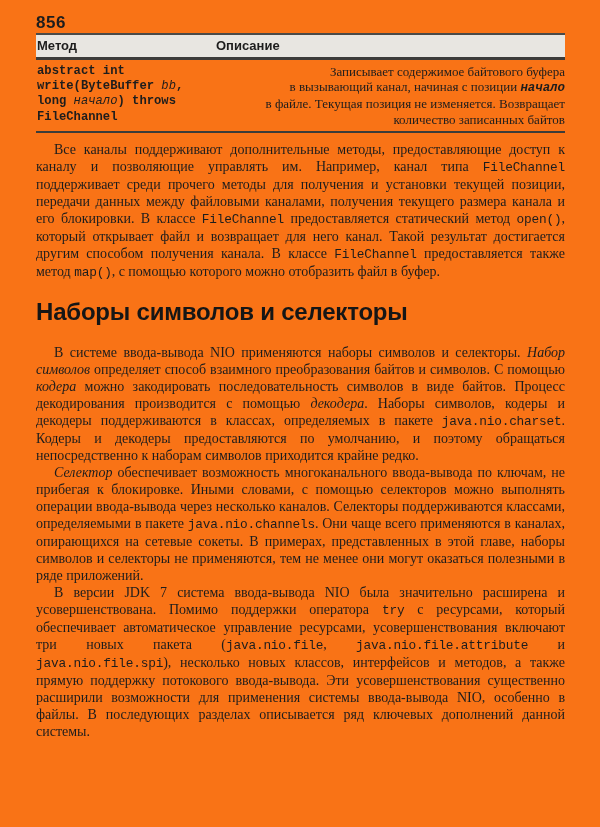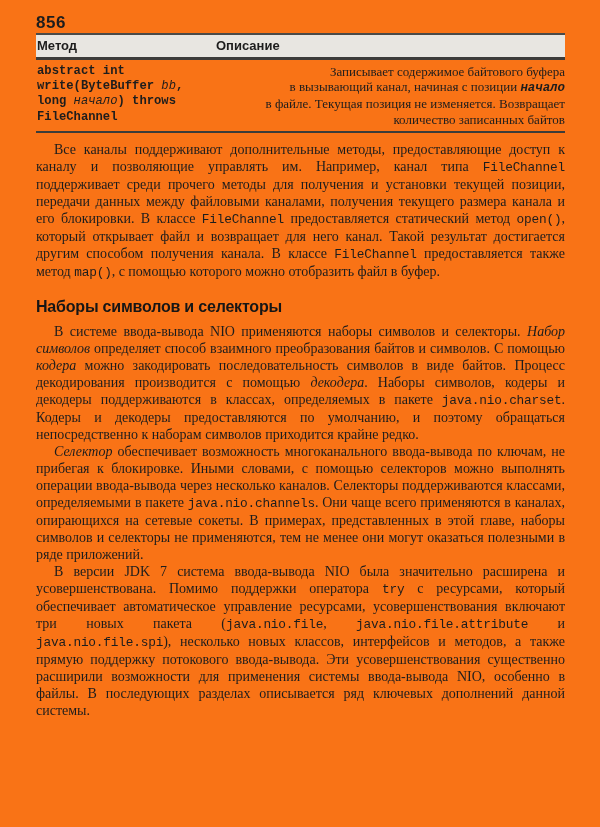--- a/index.html
+++ b/index.html
@@ -81,24 +81,24 @@
     font-size: 14px;
     line-height: 17px;
     text-align: justify;
     text-indent: 18px;
     margin: 0;
   }
   p.first-para { margin-top: 8px; }
   
   h2.section-sub {
     font-family: "Liberation Sans", sans-serif;
-    font-size: 16px;
+    font-size: 24px;
     font-weight: bold;
     letter-spacing: -0.2px;
-    margin: 17px 0 7px 0;
+    margin: 17px 0 18px 0;
     color: #161616;
   }
   h1.section-main {
     font-family: "Liberation Sans", sans-serif;
     font-size: 25px;
     font-weight: bold;
     letter-spacing: -0.3px;
     margin: 21px 0 8px 0;
     color: #161616;
   }

